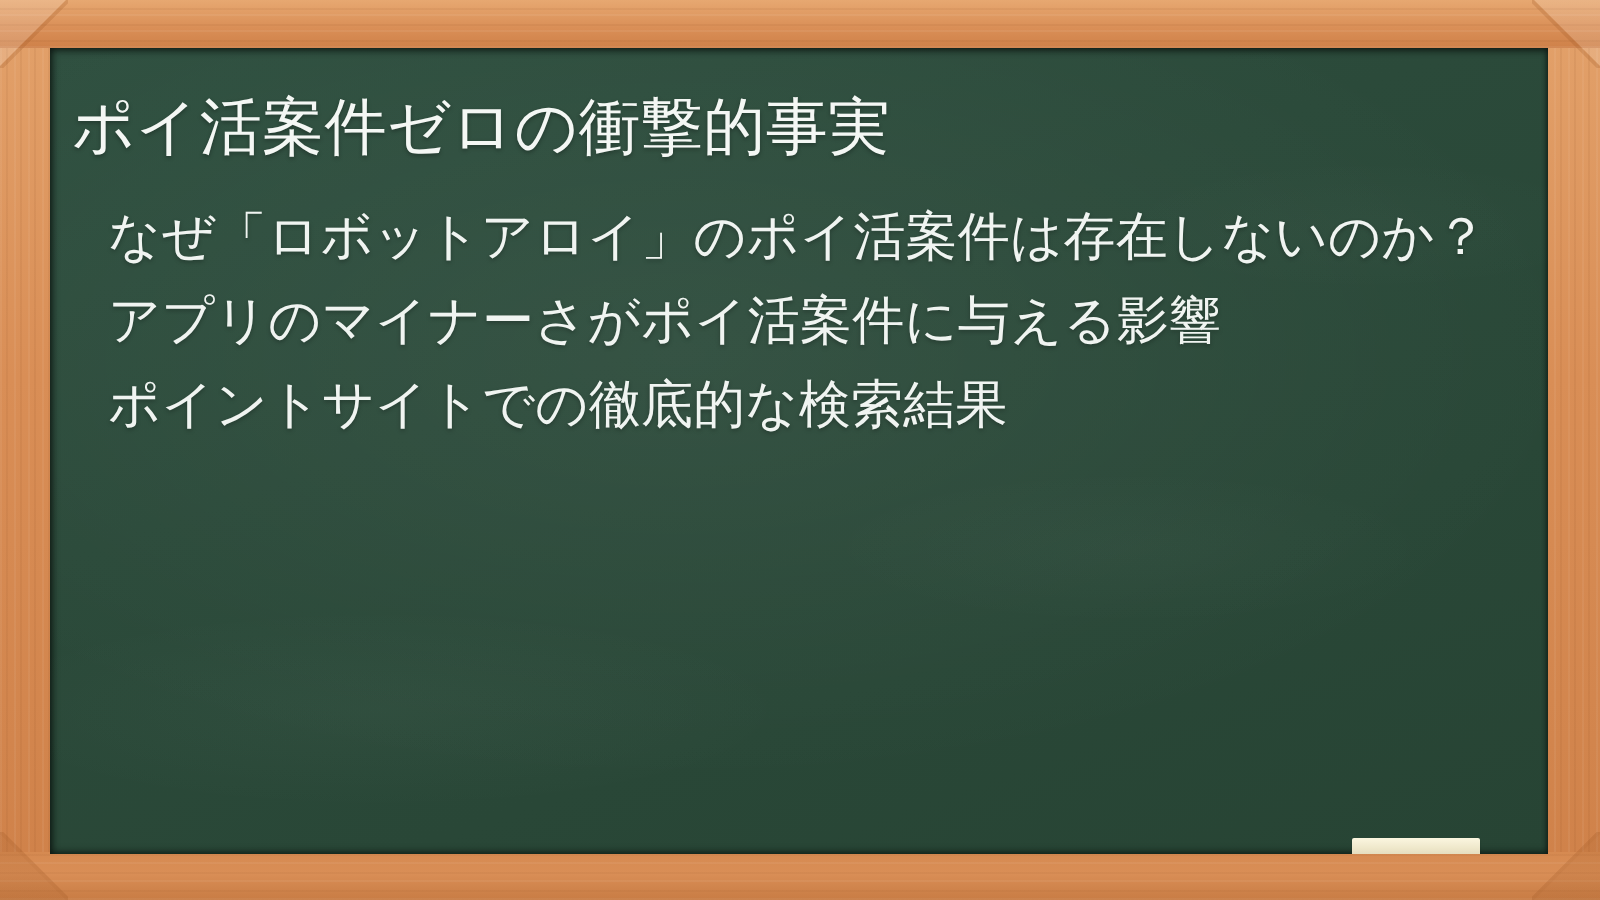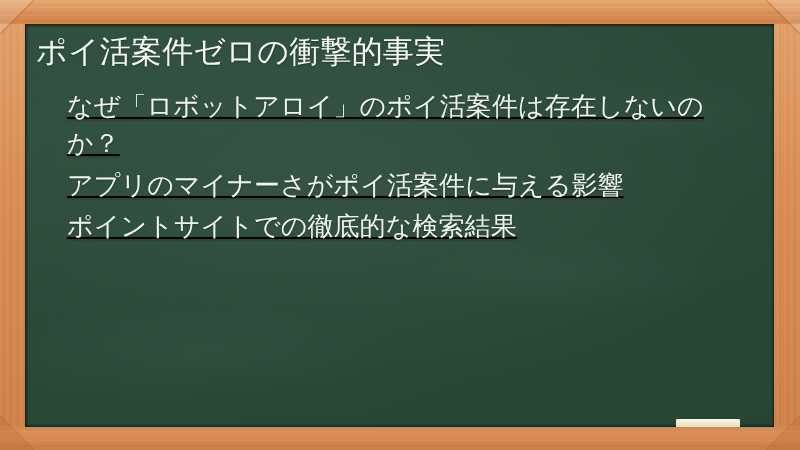--- a/index.html
+++ b/index.html
@@ -122,29 +122,28 @@
     inset: 0;
     padding: 9px 20px 0 11px;
     box-sizing: border-box;
   }
   .board-title {
     color: #f4f7f4;
     font-size: 31px;
     line-height: 1.25;
     font-weight: 400;
     letter-spacing: 0.2px;
-    margin: 0 0 16px 0;
+    margin: 12px 0 16px 0;
     text-shadow: 0 1px 2px rgba(0,0,0,0.30);
     white-space: nowrap;
   }
   .board-list {
     list-style: none;
-    margin: 13px;
+    margin: 0;
     padding: 0 0 0 18px;
-    text-decoration: underline;
   }
   .board-list-item {
     color: #f0f4f1;
     font-size: 26px;
     line-height: 1.42;
     font-weight: 400;
     letter-spacing: 0.1px;
     margin-bottom: 5px;
     text-shadow: 0 1px 2px rgba(0,0,0,0.26);
   }

